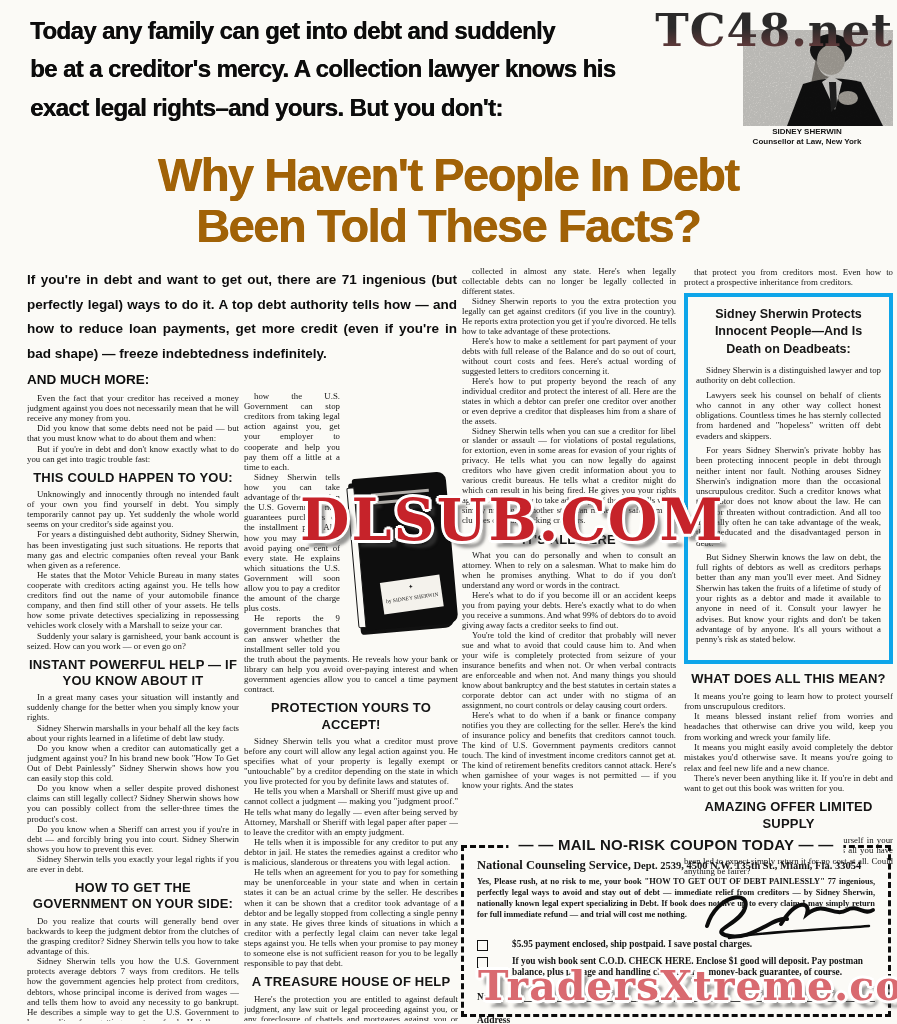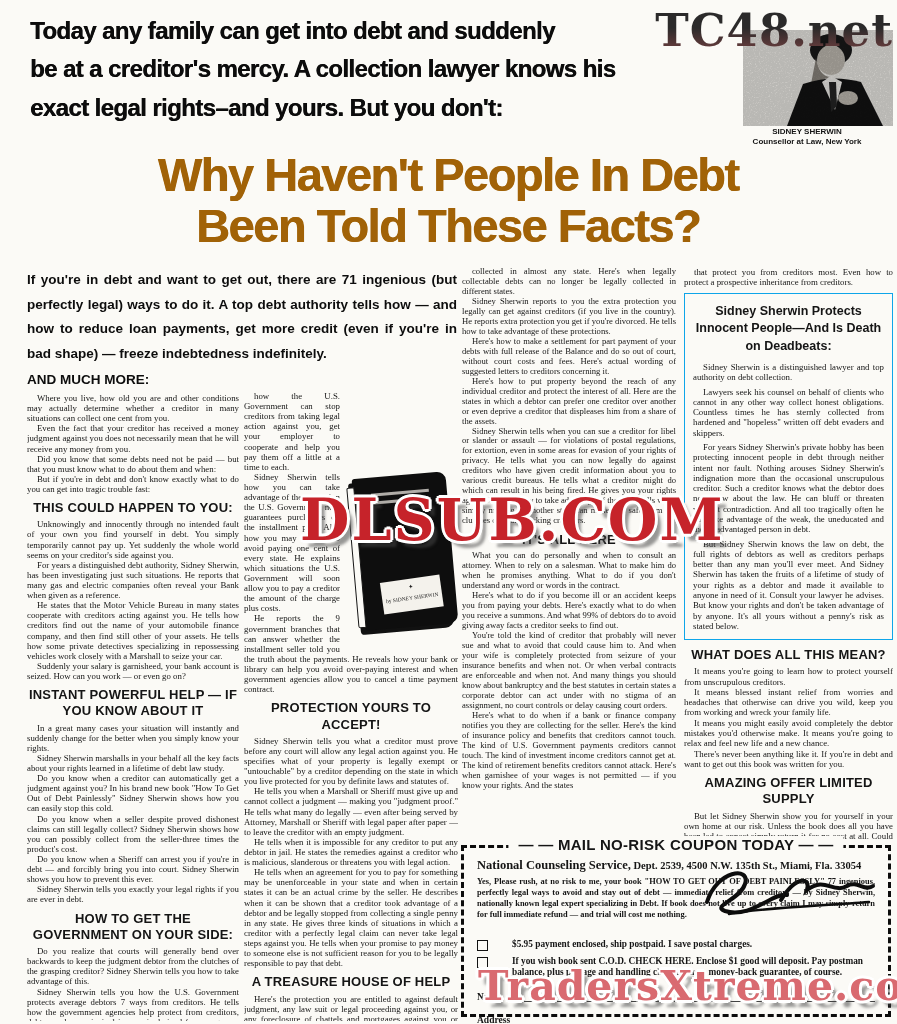--- a/index.html
+++ b/index.html
@@ -27,21 +27,21 @@
   
   .col{position:absolute;overflow:hidden;text-align:justify;}
   .col-1{left:27px; top:393px;width:212px;height:628px;font-size:8.8px;line-height:1.15;}
   .col-2{left:244px;top:391px;width:214px;height:630px;font-size:8.8px;line-height:1.15;}
   .col-3{left:462px;top:267px;width:214px;height:572px;font-size:8.6px;line-height:1.16;}
   .col-4{left:684px;top:267px;width:209px;height:750px;font-size:8.8px;line-height:1.17;}
   .body-p{margin:0;text-indent:10px;}
   .col-head{font-family:"Liberation Sans", sans-serif;font-weight:700;font-size:13px;
         text-align:center;margin:6px 0 3px;line-height:1.25;letter-spacing:0.2px;}
   
-  .side-box{border:1px solid #0ea5e9;padding:7px 8px 4px;margin:5px 0 7px;}
+  .side-box{border:4px solid #0ea5e9;padding:7px 8px 12px;margin:5px 0 7px;}
   .side-box-title{font-family:"Liberation Sans", sans-serif;font-weight:700;font-size:12.5px;
         text-align:center;line-height:1.4;margin:2px 0 7px;}
   .side-box .body-p{margin-bottom:4px;}
   
   .signature{display:block;margin:10px auto 0;}
   
   .book-float{float:right;width:112px;height:172px;margin:84px 0 4px 6px;}
   .book{position:relative;width:94px;height:152px;margin-left:12px;background:#0e0e0e;
         border-radius:3px 9px 9px 4px;transform:rotate(-5deg);box-shadow:-4px 4px 0 #111;}
   .book:before{content:"";position:absolute;left:-6px;top:8px;bottom:3px;width:6px;
@@ -116,21 +116,20 @@
     <div>Why Haven't People In Debt</div>
     <div>Been Told These Facts?</div>
   </div>
 
   <div class="intro">
     <div>If you're in debt and want to get out, there are 71 ingenious (but perfectly legal) ways to do it. A top debt authority tells how — and how to reduce loan payments, get more credit (even if you're in bad shape) — freeze indebtedness indefinitely.</div>
     <div class="more">AND MUCH MORE:</div>
   </div>
 
   <div class="col col-1">
-      <p class="body-p">Where you live, how old you are and other conditions may actually determine whether a creditor in many situations can collect one cent from you.</p>
       <p class="body-p">Even the fact that your creditor has received a money judgment against you does not necessarily mean that he will receive any money from you.</p>
       <p class="body-p">Did you know that some debts need not be paid — but that you must know what to do about them and when:</p>
       <p class="body-p">But if you're in debt and don't know exactly what to do you can get into tragic trouble fast:</p>
       <h4 class="col-head">THIS COULD HAPPEN TO YOU:</h4>
       <p class="body-p">Unknowingly and innocently through no intended fault of your own you find yourself in debt. You simply temporarily cannot pay up. Yet suddenly the whole world seems on your creditor's side against you.</p>
       <p class="body-p">For years a distinguished debt authority, Sidney Sherwin, has been investigating just such situations. He reports that many gas and electric companies often reveal your Bank when given as a reference.</p>
       <p class="body-p">He states that the Motor Vehicle Bureau in many states cooperate with creditors acting against you. He tells how creditors find out the name of your automobile finance company, and then find still other of your assets. He tells how some private detectives specializing in repossessing vehicles work closely with a Marshall to seize your car.</p>
       <p class="body-p">Suddenly your salary is garnisheed, your bank account is seized. How can you work — or even go on?</p>
       <h4 class="col-head">INSTANT POWERFUL HELP — IF YOU KNOW ABOUT IT</h4>
       <p class="body-p">In a great many cases your situation will instantly and suddenly change for the better when you simply know your rights.</p>
@@ -185,21 +184,21 @@
           <p class="body-p">Sidney Sherwin is a distinguished lawyer and top authority on debt collection.</p>
           <p class="body-p">Lawyers seek his counsel on behalf of clients who cannot in any other way collect honest obligations. Countless times he has sternly collected from hardened and "hopeless" written off debt evaders and skippers.</p>
           <p class="body-p">For years Sidney Sherwin's private hobby has been protecting innocent people in debt through neither intent nor fault. Nothing arouses Sidney Sherwin's indignation more than the occasional unscrupulous creditor. Such a creditor knows what the debtor does not know about the law. He can bluff or threaten without contradiction. And all too tragically often he can take advantage of the weak, the uneducated and the disadvantaged person in debt.</p>
           <p class="body-p">But Sidney Sherwin knows the law on debt, the full rights of debtors as well as creditors perhaps better than any man you'll ever meet. And Sidney Sherwin has taken the fruits of a lifetime of study of your rights as a debtor and made it available to anyone in need of it. Consult your lawyer he advises. But know your rights and don't be taken advantage of by anyone. It's all yours without a penny's risk as stated below.</p>
         </div>
     </div>
     <div>
         <h4 class="col-head">WHAT DOES ALL THIS MEAN?</h4>
         <p class="body-p">It means you're going to learn how to protect yourself from unscrupulous creditors.</p>
         <p class="body-p">It means blessed instant relief from worries and headaches that otherwise can drive you wild, keep you from working and wreck your family life.</p>
-        <p class="body-p">It means you might easily avoid completely the debtor mistakes you'd otherwise make. It means you're going to relax and feel new life and a new chance.</p>
+        <p class="body-p">It means you might easily avoid completely the debtor mistakes you'd otherwise save. It means you're going to relax and feel new life and a new chance.</p>
         <p class="body-p">There's never been anything like it. If you're in debt and want to get out this book was written for you.</p>
         <h4 class="col-head">AMAZING OFFER LIMITED SUPPLY</h4>
         <p class="body-p">But let Sidney Sherwin show you for yourself in your own home at our risk. Unless the book does all you have been led to expect simply return it for no cost at all. Could anything be fairer?</p>
       </div>
     <svg class="signature" width="180" height="62" viewBox="0 0 180 62">
       <g fill="none" stroke="#0c0c0c" stroke-width="4" stroke-linecap="round">
         <path d="M8 40 C 18 8, 52 4, 46 22 C 41 38, 12 44, 26 49 C 52 57, 74 30, 88 33"></path>
         <path d="M82 38 C 98 12, 112 16, 108 28 C 126 14, 134 32, 148 24 C 158 18, 166 30, 174 24"></path>
         <path d="M30 52 C 60 46, 120 44, 170 40" stroke-width="2.5"></path>
       </g>

